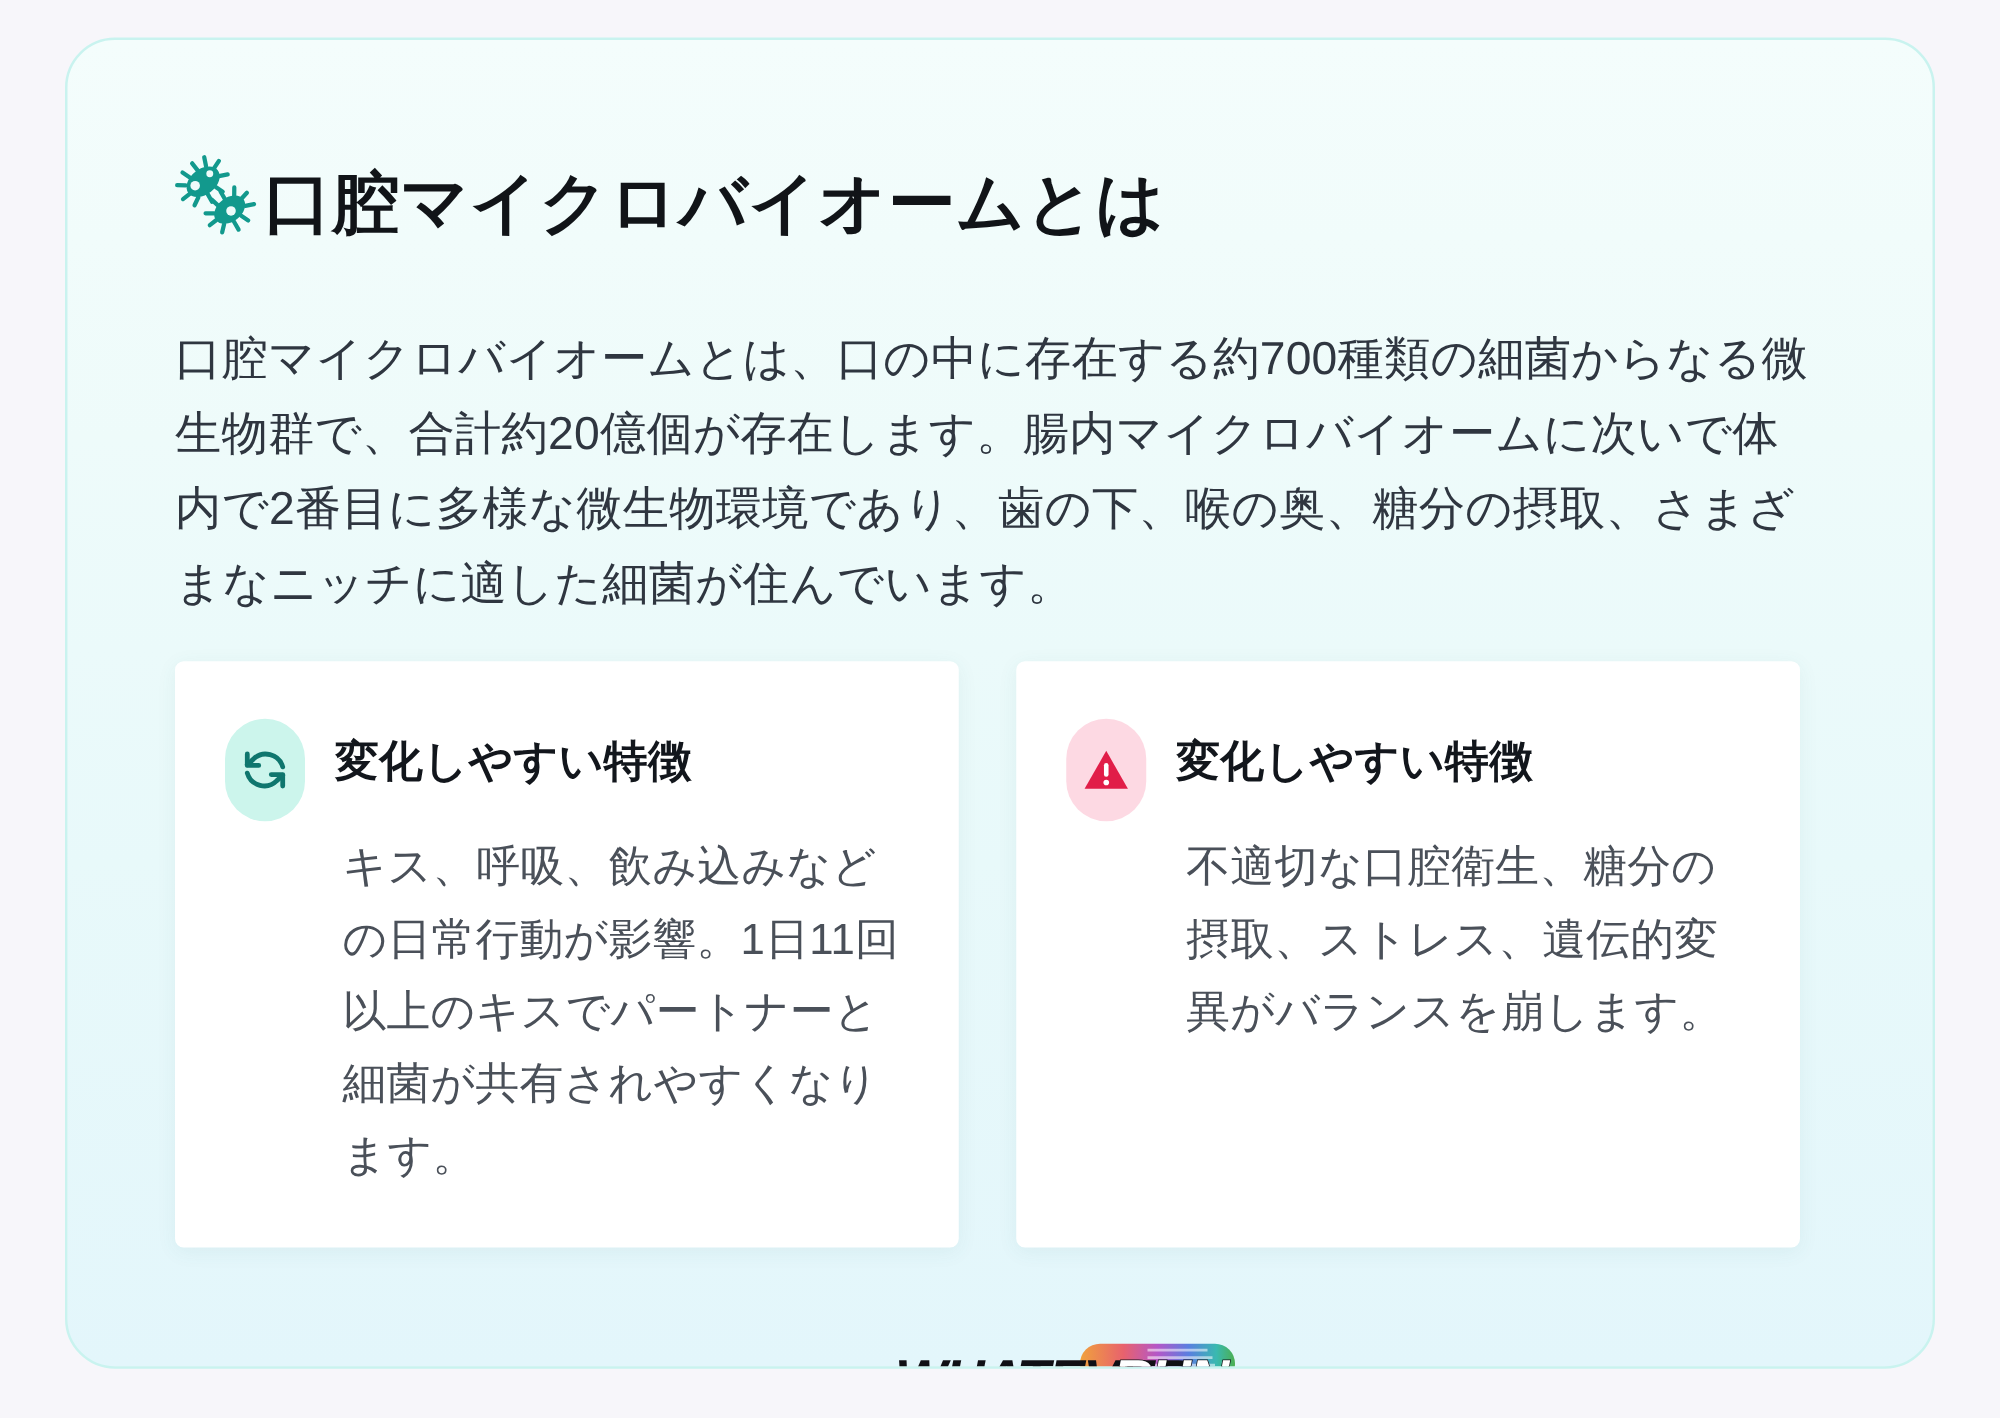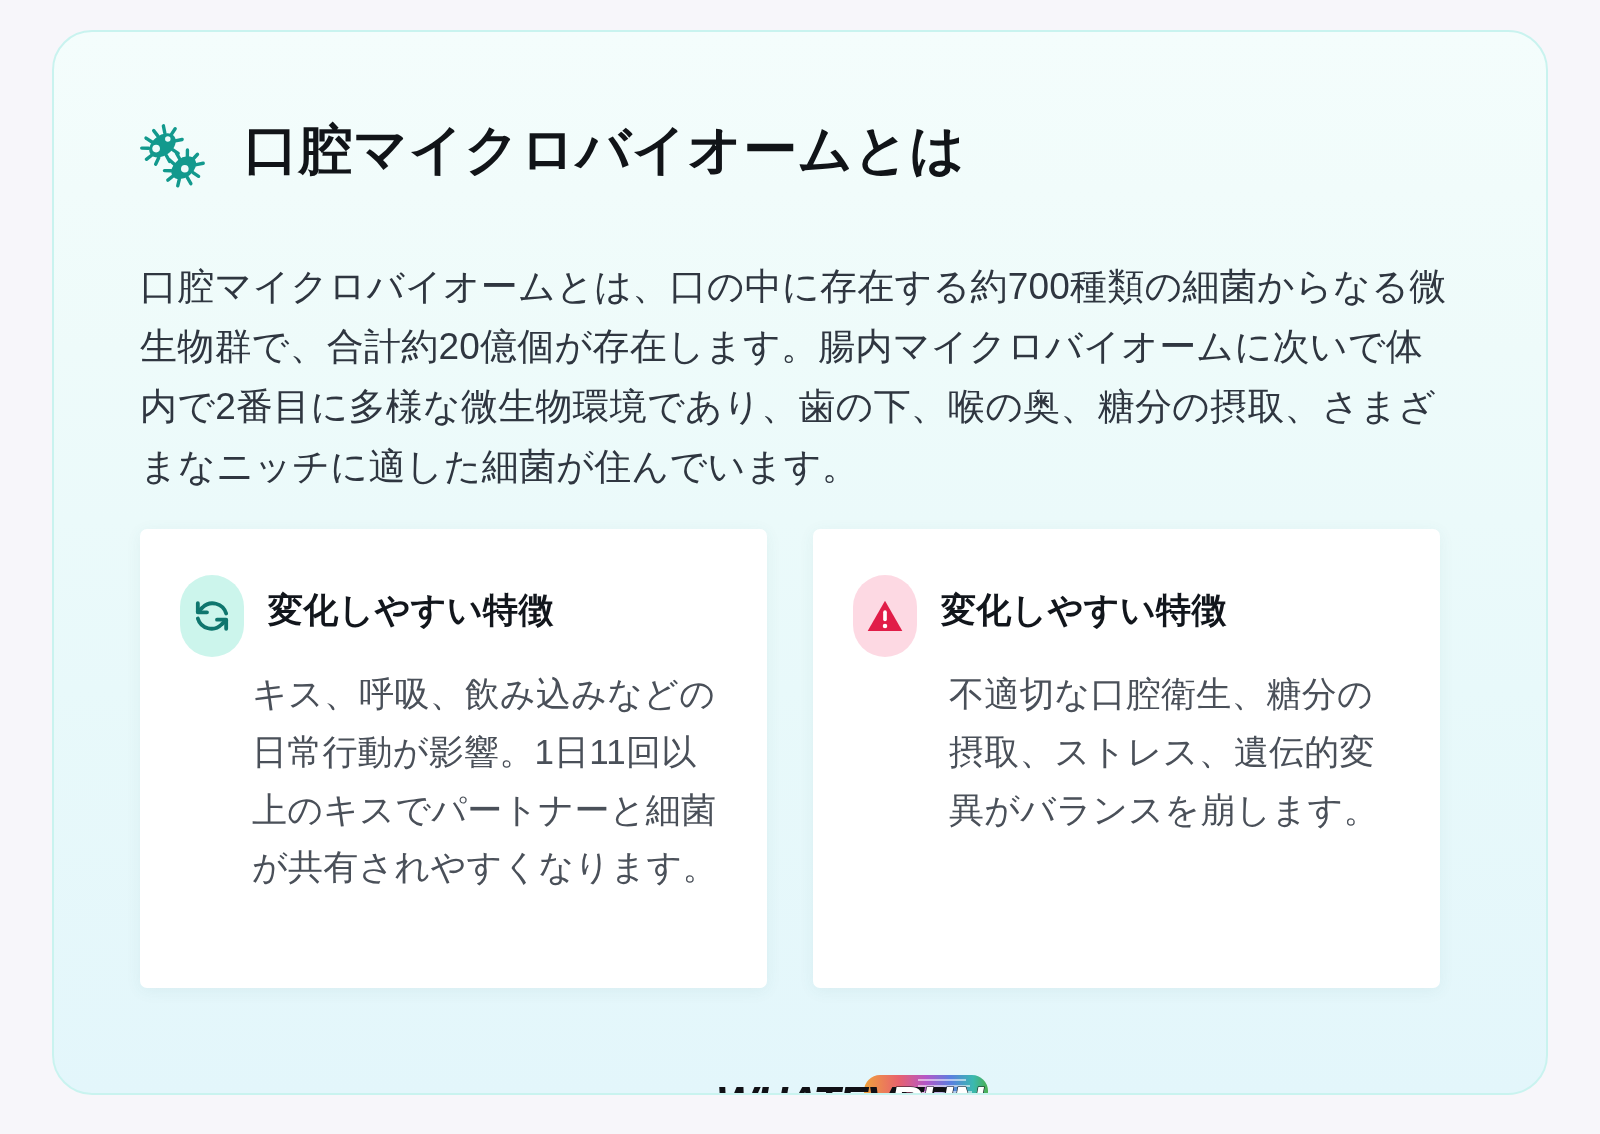--- a/index.html
+++ b/index.html
@@ -33,22 +33,22 @@
         #e3f6fb 100%);
     overflow: hidden;
   }
 
   
   .header {
     position: absolute;
     left: 82px;
     top: 90px;
     display: flex;
-    align-items: flex-start;
-    gap: 38px;
+    align-items: flex-end;
+    gap: 5px;
   }
 
   .microbe-icon {
     width: 70px;
     height: 68px;
     flex: none;
     display: block;
   }
 
   .page-title {
@@ -118,21 +118,21 @@
     font-weight: 700;
     color: #12161c;
     line-height: 1.2;
     padding-top: 14px;
     letter-spacing: 0.3px;
     white-space: nowrap;
   }
 
   .card-body {
     margin-top: 8px;
-    margin-left: 72px;
+    margin-left: 94px;
     font-size: 35px;
     line-height: 1.65;
     color: #4a5059;
     letter-spacing: 0.2px;
   }
 
   .card.right .card-body { margin-left: 96px; }
 
   
   .logo-wrap {

